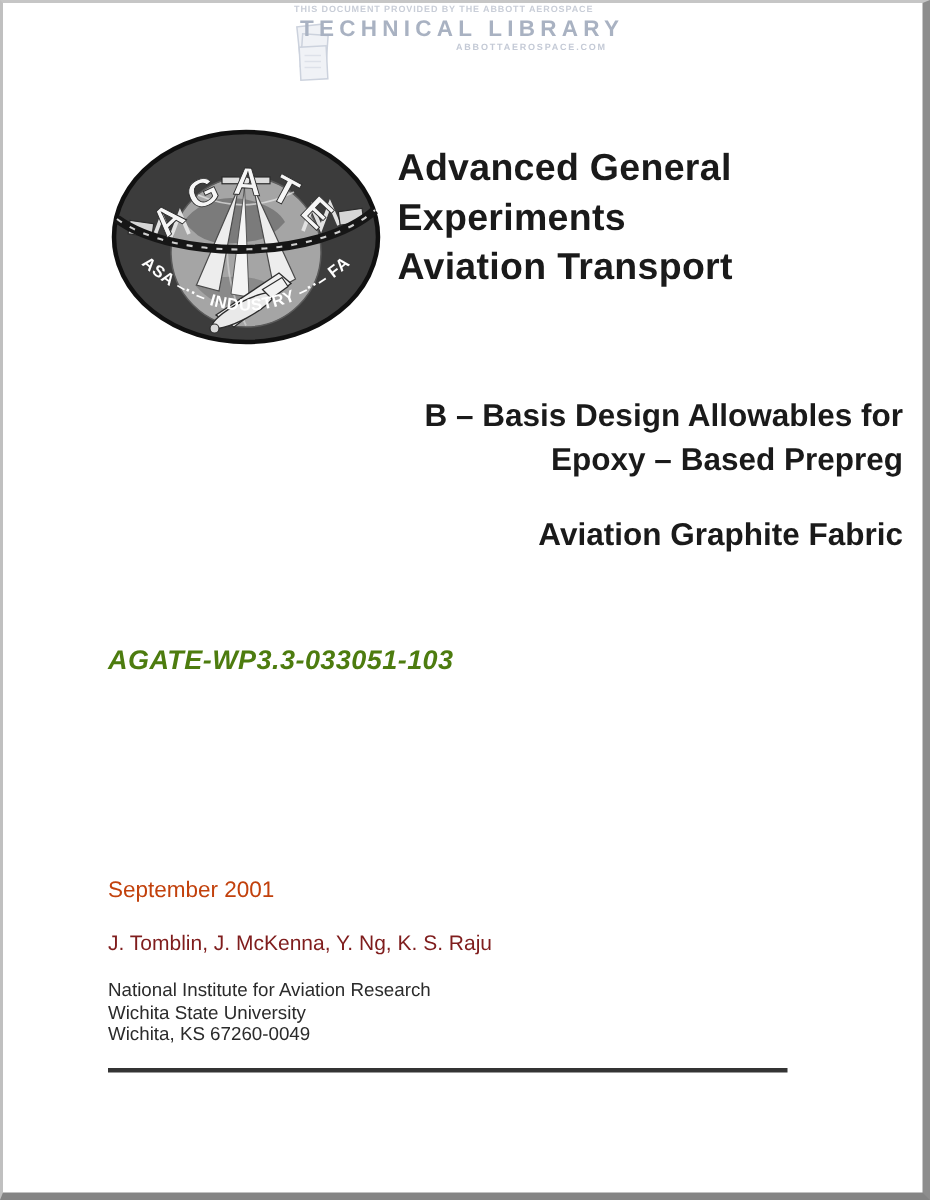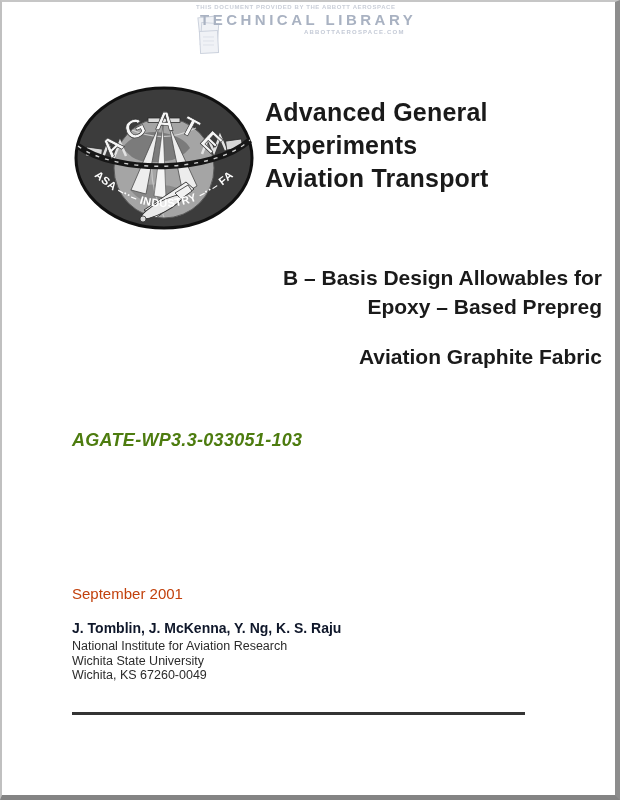--- a/index.html
+++ b/index.html
@@ -55,21 +55,21 @@
     font-size:18px; font-weight:bold; font-style:italic; color:#4d7c0f;
     letter-spacing:0.3px;
   }
   
   .doc-date {
     position:absolute; left:70px; top:539px;
     font-size:15px; font-weight:normal; color:#c2410c;margin-top:44px;
   }
   
   .authors { position:absolute; left:70px; top:618px; color:#222; }
-  .authors .names { font-size:14px; font-weight:bold; margin-bottom:3px; color:#0f172a; }
+  .authors .names { font-size:14px; font-weight:normal; margin-bottom:17px; color:#7f1d1d; }
   .authors .aff { font-size:12.5px; line-height:14.5px; color:#2b2b2b; }
   
   .bottom-rule {
     position:absolute; left:70px; top:710px; width:453px; height:2.5px;
     background:#343434;
   }
 </style>
 </head>
 <body>
 

